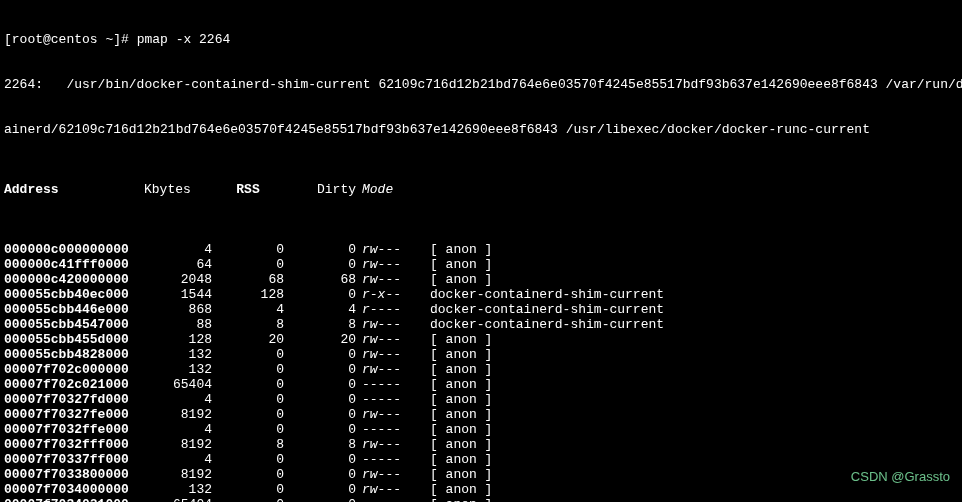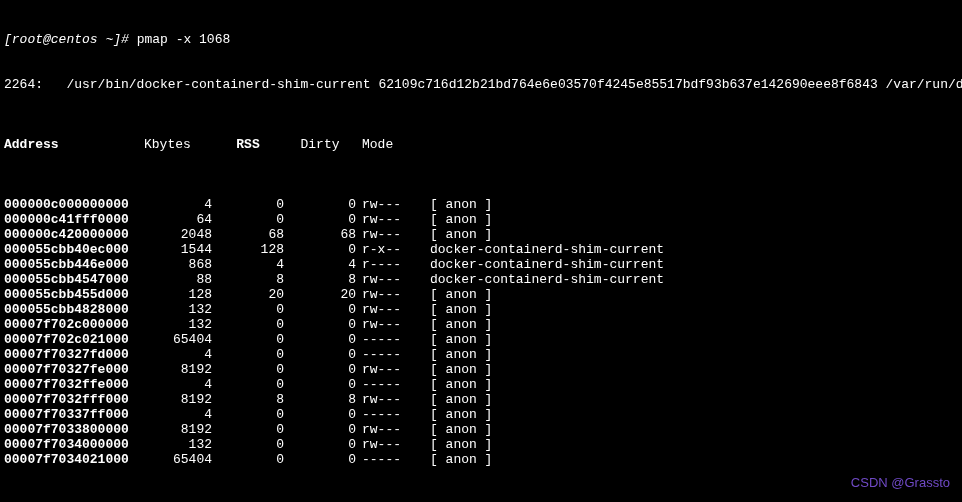--- a/index.html
+++ b/index.html
@@ -14,53 +14,53 @@
     height: 502px;
     overflow: hidden;
     position: relative;
   }
   .terminal {
     padding: 2px 4px;
     white-space: pre;
   }
   .prompt {
     color: #fff;
-    font-style: italic;
   }
   .cmdline {
     color: #fff;
   }
   .hdr, .row {
     display: flex;
   }
   .col-addr   { width: 140px; font-weight: bold; }
   .col-kb     { width: 68px;  text-align: right; }
   .col-rss    { width: 72px;  text-align: right; }
   .col-dirty  { width: 72px;  text-align: right; }
-  .col-mode   { width: 60px;  padding-left: 6px; }
+  .col-mode   { width: 60px;  padding-left: 6px; font-style: italic; }
   .col-map    { flex: 1;      padding-left: 8px; }
   .col-head-kb    { width: 68px; text-align: left; }
   .col-head-rss   { width: 72px; text-align: center; font-weight: bold; }
-  .col-head-dirty { width: 72px; text-align: center; }
+  .col-head-dirty { width: 72px; text-align: right; }
   .watermark {
     position: absolute;
     right: 12px;
-    bottom: 12px;
-    color: #8b5cf6;
+    bottom: 18px;
+    color: #86efac;
     font-size: 13px;
     font-family: "Segoe UI", Arial, sans-serif;
     opacity: 0.8;
   }
 </style>
 </head>
 <body>
 
 <div class="terminal">
-  <div><span class="prompt">[root@centos ~]# </span><span class="cmdline">pmap -x 1068</span></div>
+  <div><span class="prompt">[root@centos ~]# </span><span class="cmdline">pmap -x 2264</span></div>
   <div>2264:   /usr/bin/docker-containerd-shim-current 62109c716d12b21bd764e6e03570f4245e85517bdf93b637e142690eee8f6843 /var/run/docker/libcont</div>
+  <div>ainerd/62109c716d12b21bd764e6e03570f4245e85517bdf93b637e142690eee8f6843 /usr/libexec/docker/docker-runc-current</div>
 
   <div class="hdr">
     <span class="col-addr">Address</span>
     <span class="col-head-kb">Kbytes</span>
     <span class="col-head-rss">RSS</span>
     <span class="col-head-dirty">Dirty</span>
     <span class="col-mode">Mode</span>
   </div>
 
   <div id="rows"><div class="row"><span class="col-addr">000000c000000000</span><span class="col-kb">4</span><span class="col-rss">0</span><span class="col-dirty">0</span><span class="col-mode">rw---</span><span class="col-map">[ anon ]</span></div><div class="row"><span class="col-addr">000000c41fff0000</span><span class="col-kb">64</span><span class="col-rss">0</span><span class="col-dirty">0</span><span class="col-mode">rw---</span><span class="col-map">[ anon ]</span></div><div class="row"><span class="col-addr">000000c420000000</span><span class="col-kb">2048</span><span class="col-rss">68</span><span class="col-dirty">68</span><span class="col-mode">rw---</span><span class="col-map">[ anon ]</span></div><div class="row"><span class="col-addr">000055cbb40ec000</span><span class="col-kb">1544</span><span class="col-rss">128</span><span class="col-dirty">0</span><span class="col-mode">r-x--</span><span class="col-map">docker-containerd-shim-current</span></div><div class="row"><span class="col-addr">000055cbb446e000</span><span class="col-kb">868</span><span class="col-rss">4</span><span class="col-dirty">4</span><span class="col-mode">r----</span><span class="col-map">docker-containerd-shim-current</span></div><div class="row"><span class="col-addr">000055cbb4547000</span><span class="col-kb">88</span><span class="col-rss">8</span><span class="col-dirty">8</span><span class="col-mode">rw---</span><span class="col-map">docker-containerd-shim-current</span></div><div class="row"><span class="col-addr">000055cbb455d000</span><span class="col-kb">128</span><span class="col-rss">20</span><span class="col-dirty">20</span><span class="col-mode">rw---</span><span class="col-map">[ anon ]</span></div><div class="row"><span class="col-addr">000055cbb4828000</span><span class="col-kb">132</span><span class="col-rss">0</span><span class="col-dirty">0</span><span class="col-mode">rw---</span><span class="col-map">[ anon ]</span></div><div class="row"><span class="col-addr">00007f702c000000</span><span class="col-kb">132</span><span class="col-rss">0</span><span class="col-dirty">0</span><span class="col-mode">rw---</span><span class="col-map">[ anon ]</span></div><div class="row"><span class="col-addr">00007f702c021000</span><span class="col-kb">65404</span><span class="col-rss">0</span><span class="col-dirty">0</span><span class="col-mode">-----</span><span class="col-map">[ anon ]</span></div><div class="row"><span class="col-addr">00007f70327fd000</span><span class="col-kb">4</span><span class="col-rss">0</span><span class="col-dirty">0</span><span class="col-mode">-----</span><span class="col-map">[ anon ]</span></div><div class="row"><span class="col-addr">00007f70327fe000</span><span class="col-kb">8192</span><span class="col-rss">0</span><span class="col-dirty">0</span><span class="col-mode">rw---</span><span class="col-map">[ anon ]</span></div><div class="row"><span class="col-addr">00007f7032ffe000</span><span class="col-kb">4</span><span class="col-rss">0</span><span class="col-dirty">0</span><span class="col-mode">-----</span><span class="col-map">[ anon ]</span></div><div class="row"><span class="col-addr">00007f7032fff000</span><span class="col-kb">8192</span><span class="col-rss">8</span><span class="col-dirty">8</span><span class="col-mode">rw---</span><span class="col-map">[ anon ]</span></div><div class="row"><span class="col-addr">00007f70337ff000</span><span class="col-kb">4</span><span class="col-rss">0</span><span class="col-dirty">0</span><span class="col-mode">-----</span><span class="col-map">[ anon ]</span></div><div class="row"><span class="col-addr">00007f7033800000</span><span class="col-kb">8192</span><span class="col-rss">0</span><span class="col-dirty">0</span><span class="col-mode">rw---</span><span class="col-map">[ anon ]</span></div><div class="row"><span class="col-addr">00007f7034000000</span><span class="col-kb">132</span><span class="col-rss">0</span><span class="col-dirty">0</span><span class="col-mode">rw---</span><span class="col-map">[ anon ]</span></div><div class="row"><span class="col-addr">00007f7034021000</span><span class="col-kb">65404</span><span class="col-rss">0</span><span class="col-dirty">0</span><span class="col-mode">-----</span><span class="col-map">[ anon ]</span></div></div>

